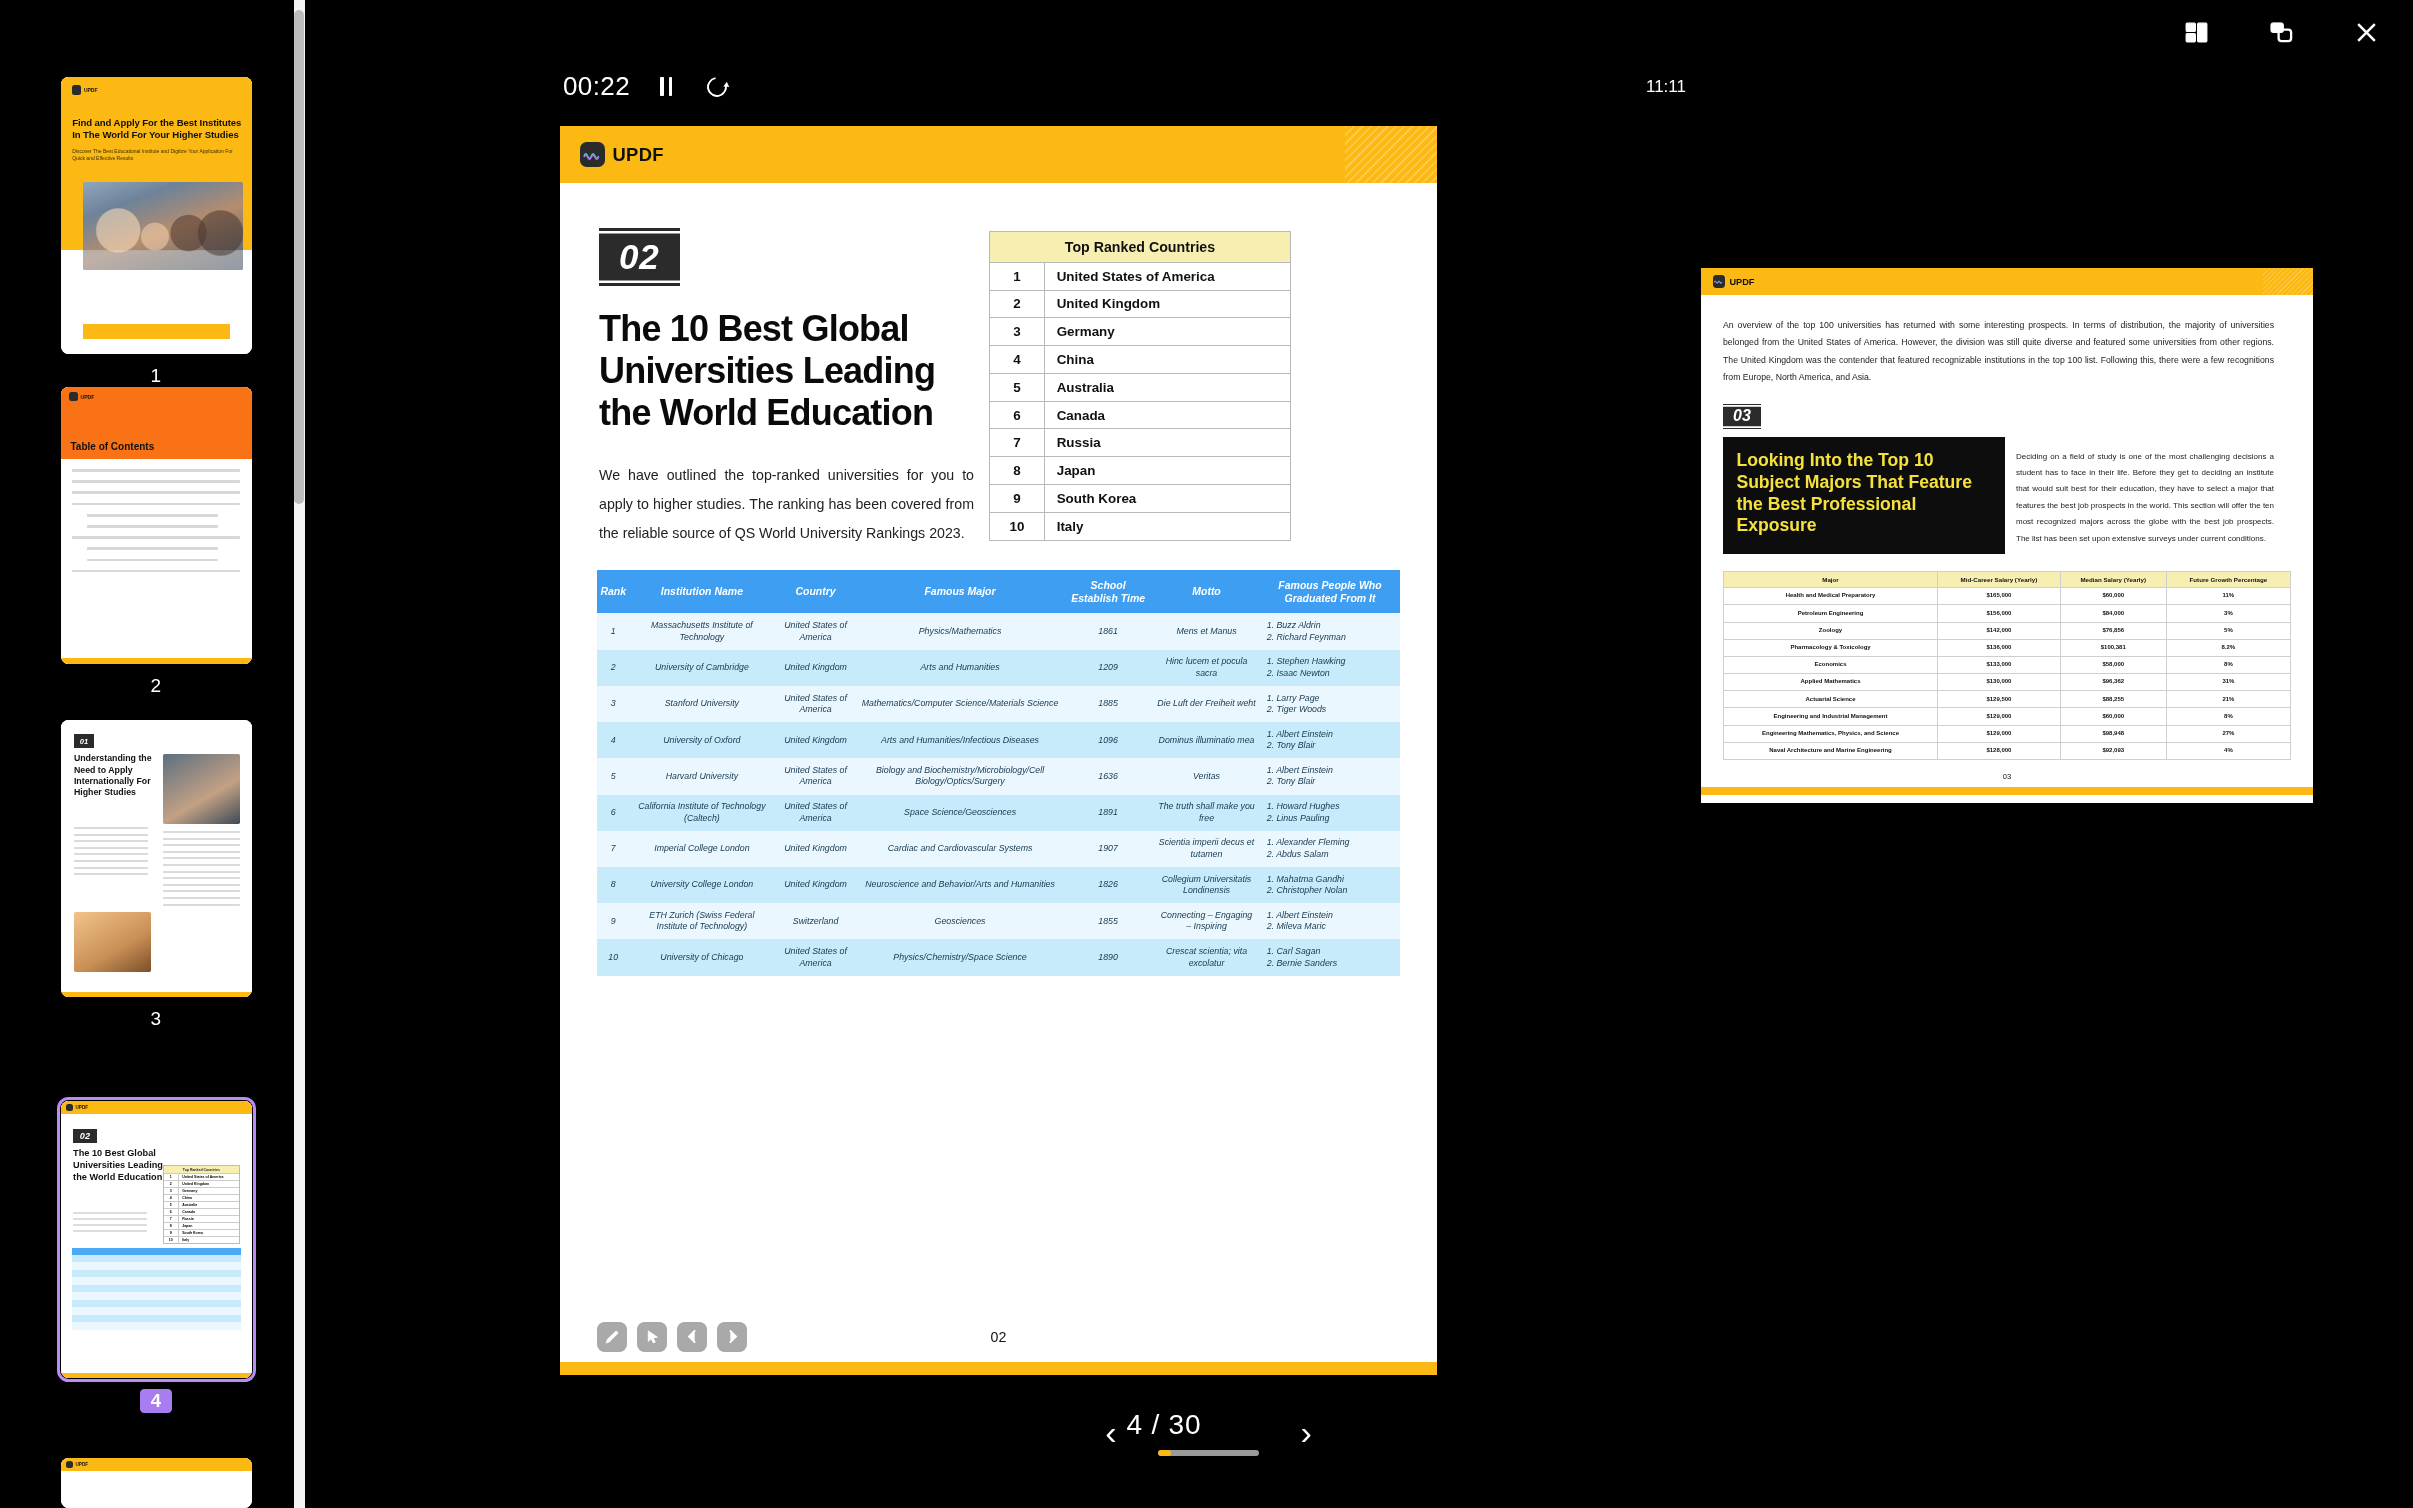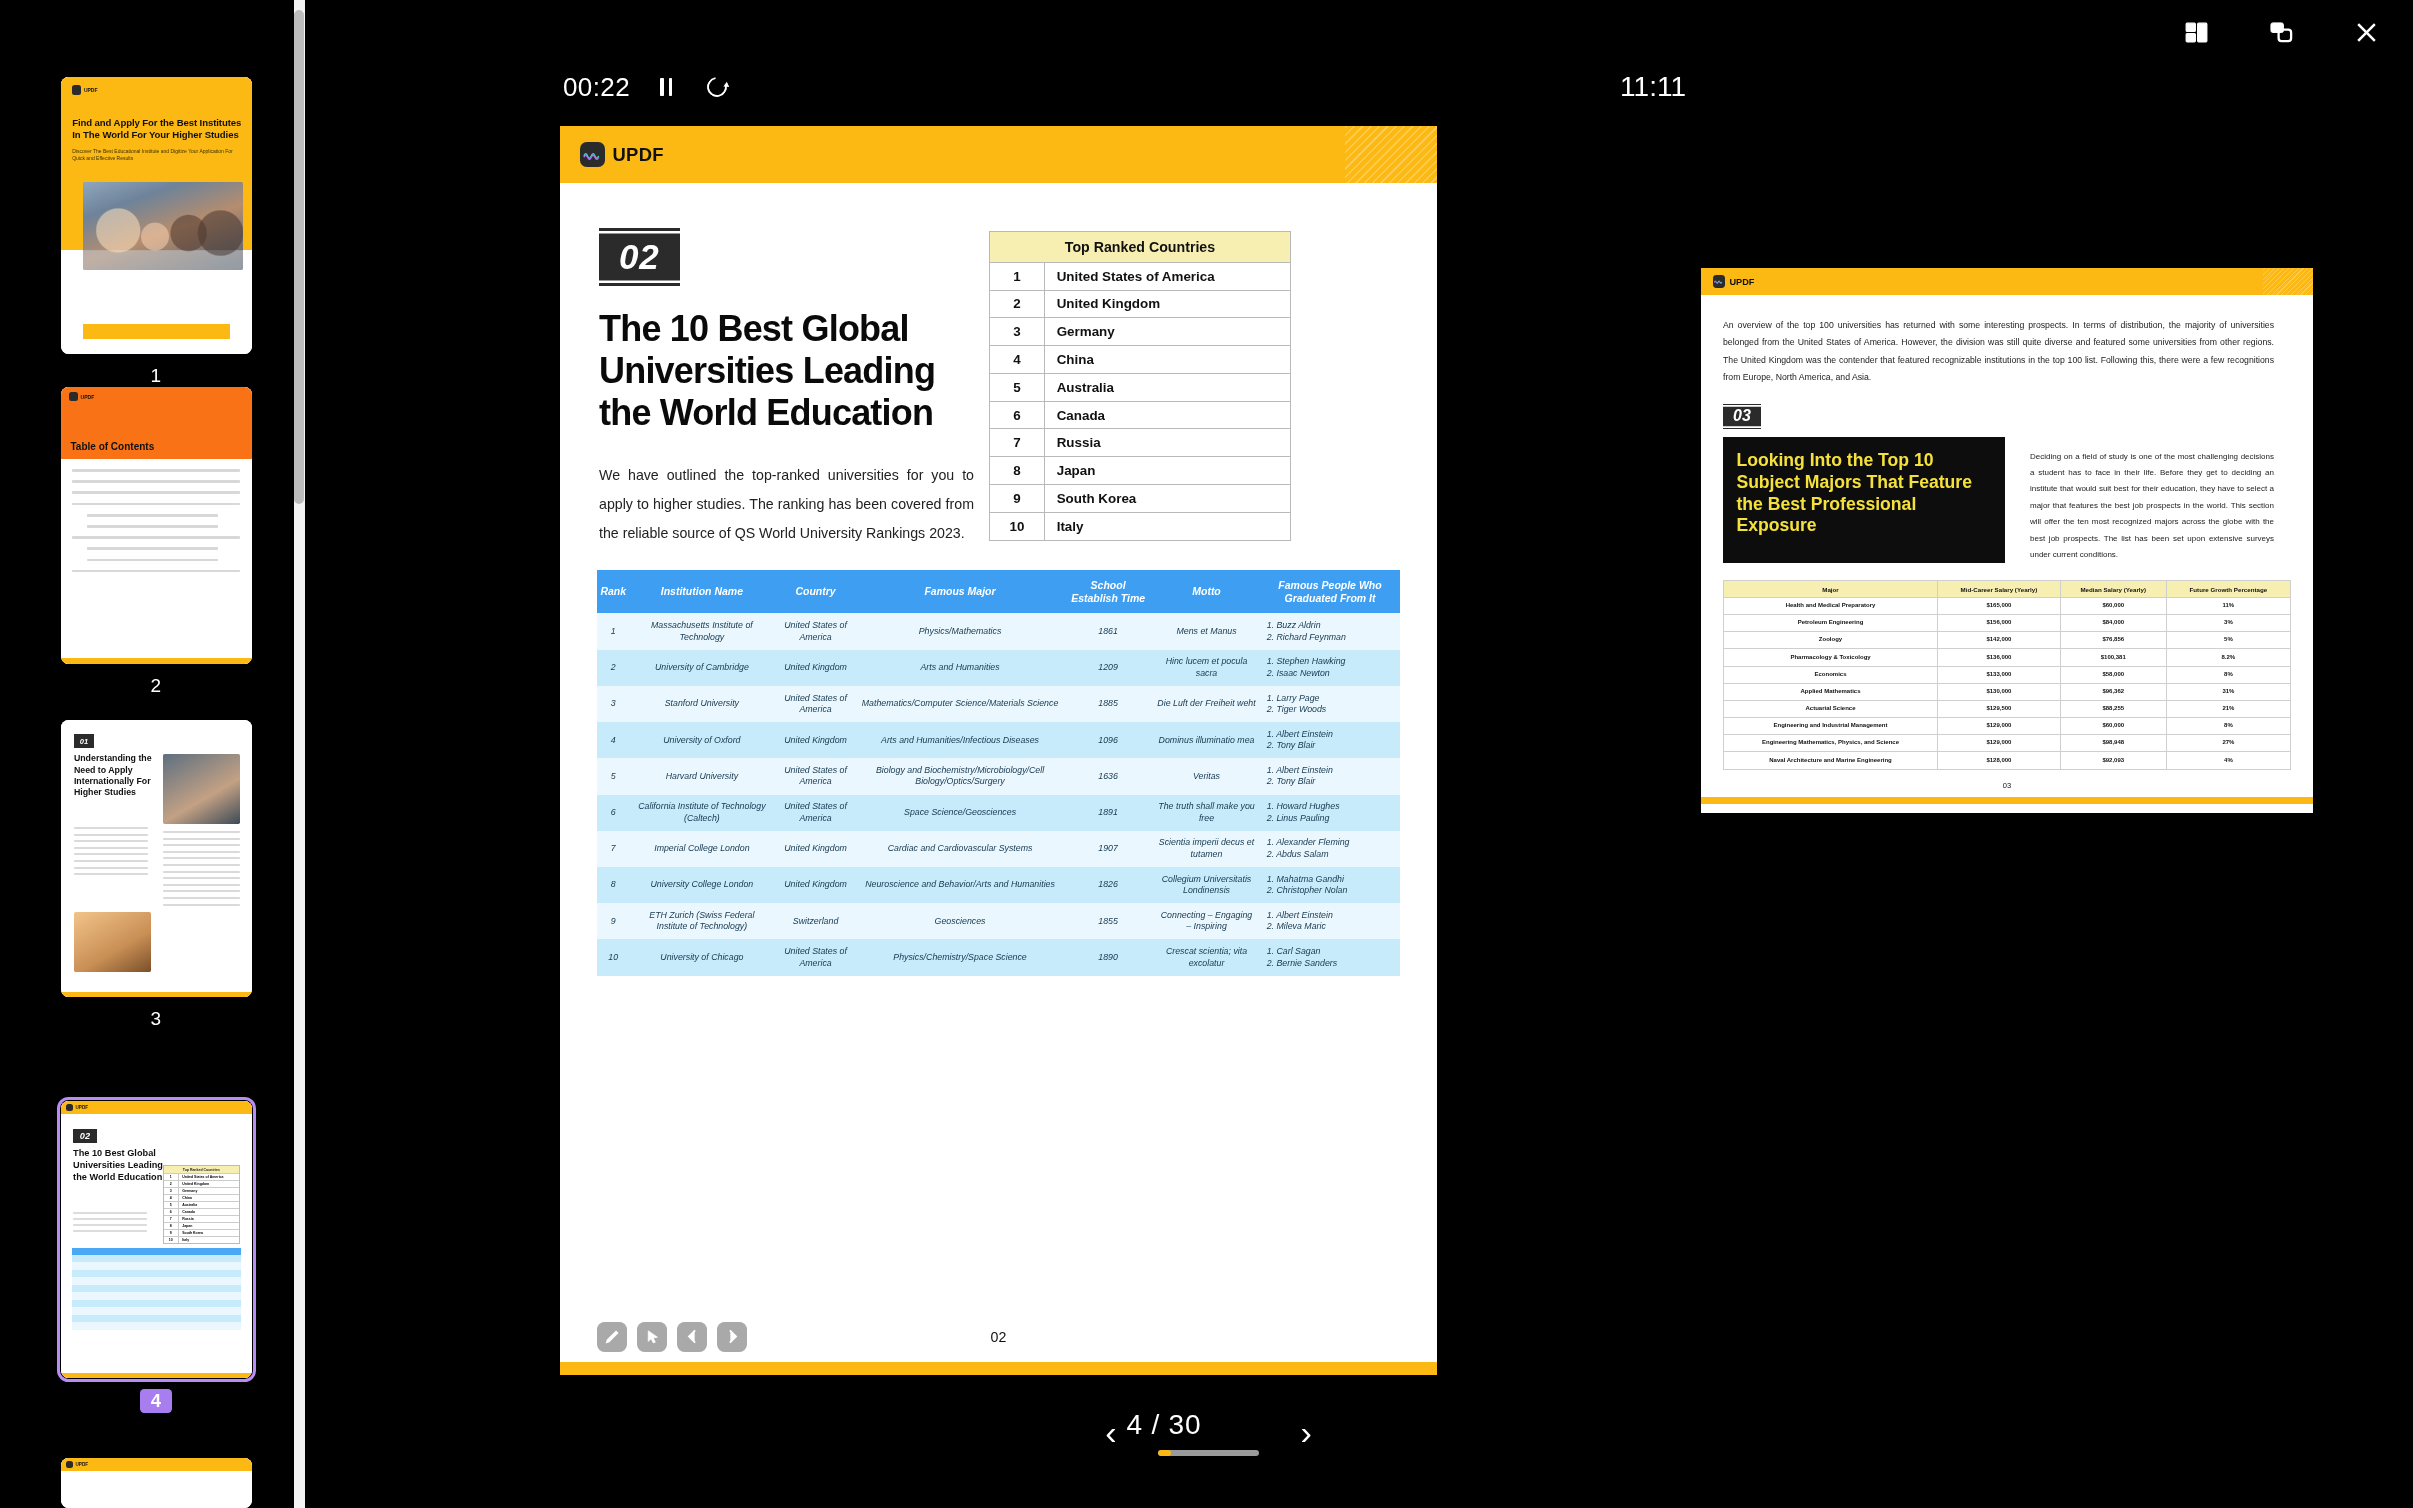--- a/index.html
+++ b/index.html
@@ -99,21 +99,21 @@
             align-items:center; justify-content:center; cursor:pointer; }
   .pause-i { width:13.4px; height:18.4px; position:relative; }
   .pause-i:before,.pause-i:after { content:""; position:absolute; top:0; width:3.4px;
       height:18.4px; background:#fff; border-radius:0.8px; }
   .pause-i:before { left:0.8px; } .pause-i:after { right:0.8px; }
   .reload-i { width:20px; height:20px; border:2.7px solid #fff; border-radius:50%;
               border-top-color:transparent; transform:rotate(35deg); position:relative; }
   .reload-i:after { content:""; position:absolute; top:-2.5px; right:-1.7px;
       border-left:5px solid #fff; border-top:3.4px solid transparent;
       border-bottom:3.4px solid transparent; }
-  .tm-clock { margin-left:auto; font-size:28px; }
+  .tm-clock { margin-left:auto; font-size:17px; }
 
   #slide { position:absolute; left:-3.4px; top:126px; width:877px; height:1249px;
            background:#fff; margin-left:567px; }
   #slide.pos { left:248px; margin-left:0; }
   .sl-head { background:#fdb913; height:57px; display:flex; align-items:center;
              padding-left:20px; position:relative; overflow:hidden; }
   .sl-head:after{content:"";position:absolute;right:-34px;top:-25px;width:126px;height:126px;
      background:repeating-linear-gradient(135deg,rgba(255,255,255,.25) 0 1.7px,transparent 1.7px 5.9px);}
   .logo-sq { width:25px; height:25px; border-radius:6.7px; background:#2b2b2b;
              display:flex; align-items:center; justify-content:center; }
@@ -174,21 +174,21 @@
   .np-logo { width:12.6px; height:12.6px; border-radius:3.4px; background:#2b2b2b;
              display:flex; align-items:center; justify-content:center; }
   .np-logo svg { width:9.2px; height:5px; }
   .np-logotx { font-size:9.2px; font-weight:700; color:#111; margin-left:4.2px; }
   .np-body { padding:22px 39px 0 22px; }
   .np-para { font-size:8.7px; line-height:2.0; color:#1b1b1b; text-align:justify; }
   .np-badge { display:inline-block; background:#2b2b2b; color:#fff; font-size:16px;
               font-style:italic; font-weight:700; padding:2.5px 10px; margin-top:17px;
               border-top:1.7px solid #2b2b2b; border-bottom:1.7px solid #2b2b2b;
               box-shadow:0 -3.4px 0 -1.7px #fff inset, 0 3.4px 0 -1.7px #fff inset; }
-  .np-split { display:flex; margin-top:8.4px; gap:25px; }
+  .np-split { display:flex; margin-top:8.4px; gap:11px; }
   .np-black { background:#0d0d0d; color:#f5e13c; width:282px; padding:13.4px 13.4px 17px 13.4px;
               font-size:17.6px; font-weight:700; line-height:1.23; }
   .np-right { flex:1; font-size:8px; line-height:2.05; color:#1b1b1b; text-align:justify;
               padding-top:11.7px; }
   .sal-table { margin:17px 22px 0 22px; border-collapse:collapse; width:calc(100% - 44px);
                font-size:6px; color:#111; }
   .sal-table th { background:#f7efb2; font-weight:700; padding:4.2px 1.7px; font-size:6.2px;
                   border:0.6px solid #cfcfcf; }
   .sal-table td { padding:4.2px 1.7px; text-align:center; border:0.6px solid #cfcfcf;
                   font-weight:700; line-height:1.3; }

